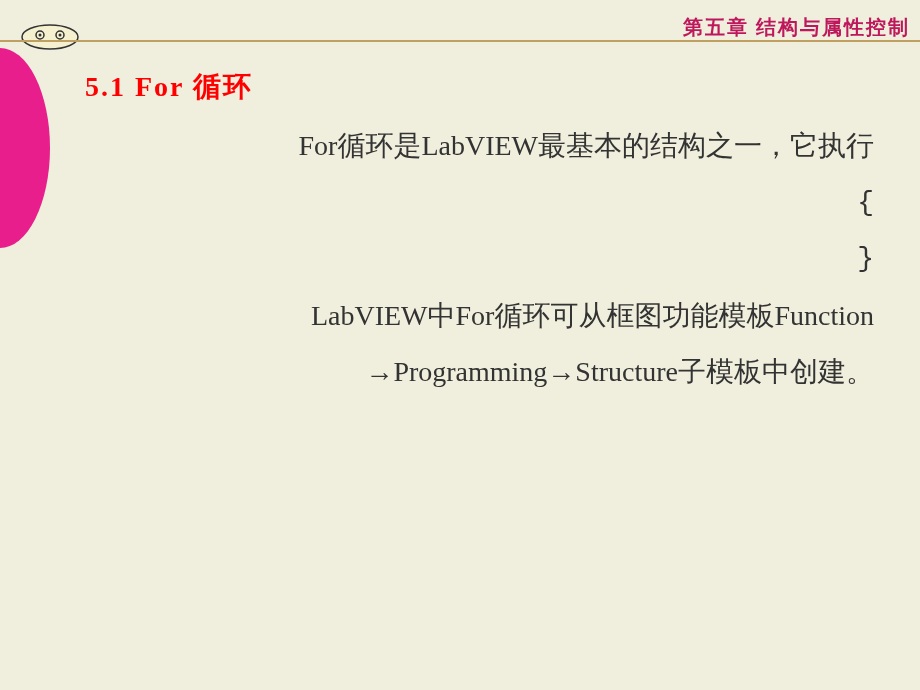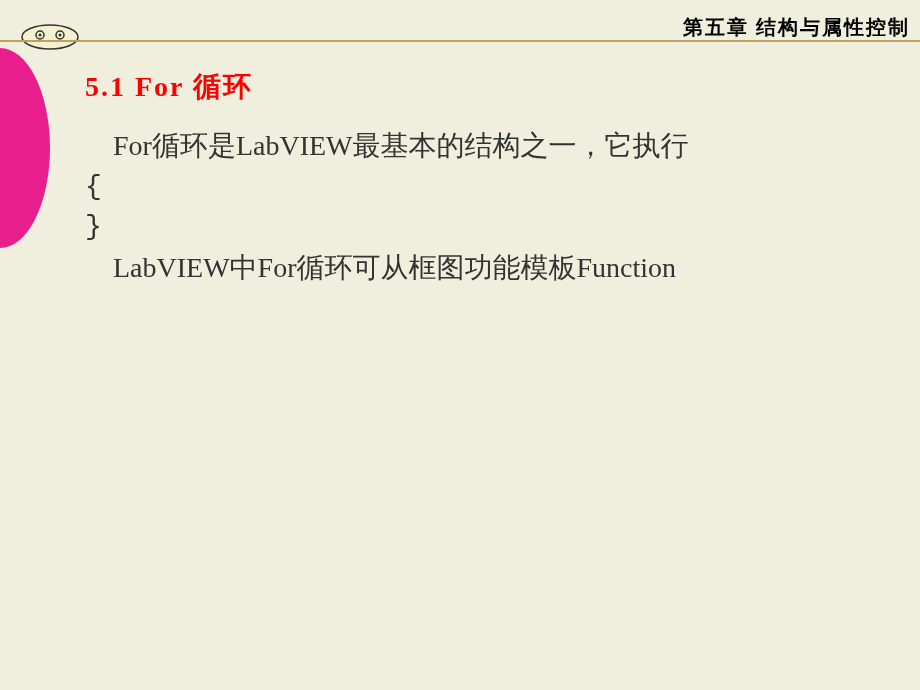--- a/index.html
+++ b/index.html
@@ -17,21 +17,21 @@
     }
     .header {
       position: relative;
       height: 48px;
       width: 100%;
     }
     .header-title {
       position: absolute;
       right: 10px;
       top: 14px;
-      color: #000000;
+      color: #be185d;
       font-size: 20px;
       font-weight: bold;
       font-family: "KaiTi", "楷体", serif;
       letter-spacing: 2px;
     }
     .header-line {
       position: absolute;
       top: 40px;
       left: 0;
       width: 100%;
@@ -65,21 +65,22 @@
       margin-bottom: 20px;
       letter-spacing: 2px;
     }
     .body-text {
       color: #333;
       font-size: 28px;
       line-height: 1.45;
       font-family: "SimSun", "宋体", serif;
     }
     .body-text p {
-      margin: 0;
+      margin: 16px;
+      text-align: right;
     }
     .code-line {
       text-indent: 0;
       font-family: "Courier New", monospace;
     }
   </style>
 </head>
 <body>
 
 <div class="header">
@@ -98,14 +99,15 @@
 
 <div class="pink-circle"></div>
 
 <div class="content">
   <div class="section-title">5.1 For 循环</div>
   <div class="body-text">
     <p style="text-indent:1em;">For循环是LabVIEW最基本的结构之一，它执行</p>
     <p class="code-line">{</p>
     <p class="code-line">   }</p>
     <p style="text-indent:1em;">LabVIEW中For循环可从框图功能模板Function</p>
+    <p>→Programming→Structure子模板中创建。</p>
   </div>
 </div>
 
 </body></html>

